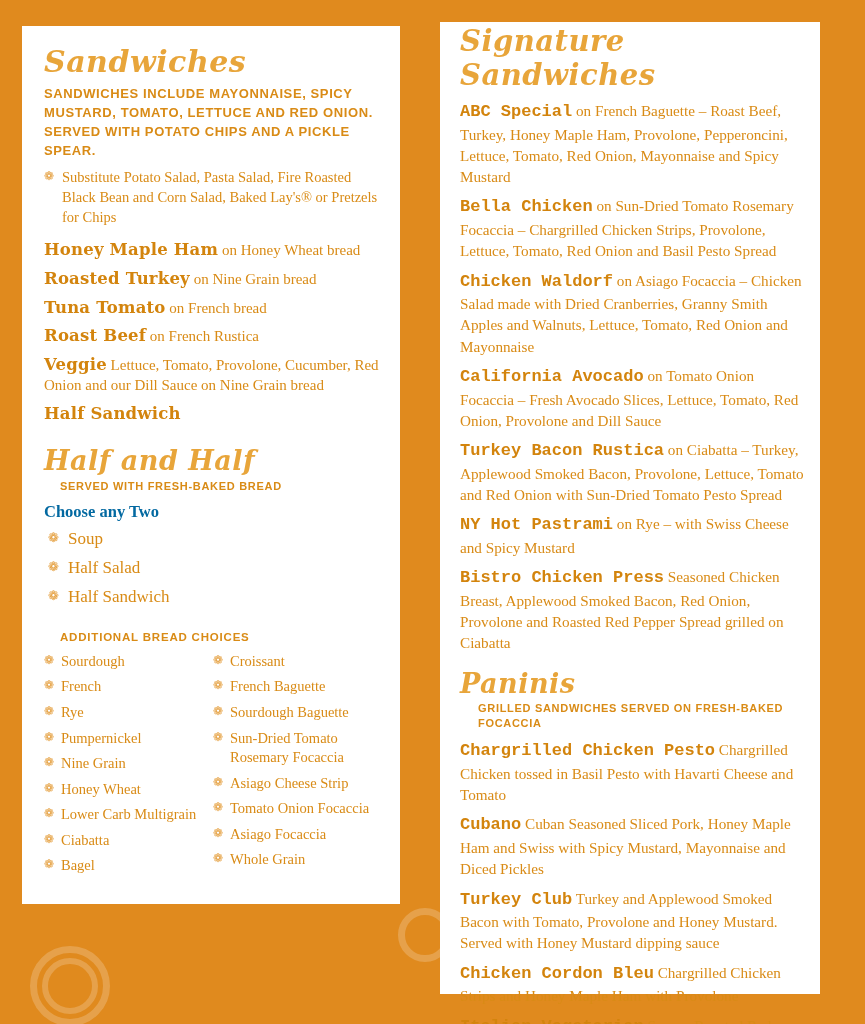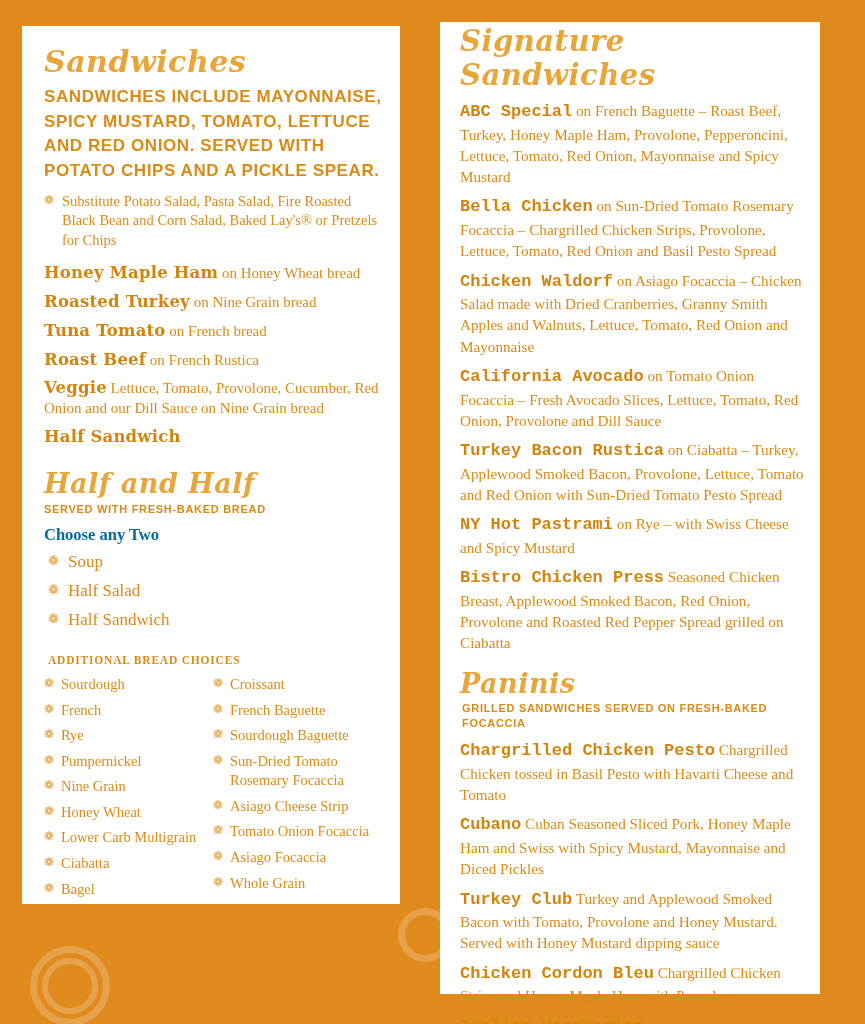--- a/index.html
+++ b/index.html
@@ -91,35 +91,35 @@
     font-style: italic;
     font-weight: bold;
     color: #e8a53a;
     font-size: 27px;
     margin: 20px 0 3px 4px;
     letter-spacing: 0.5px;
   }
   .caps-note {
     font-family: "Liberation Sans", sans-serif;
     font-weight: bold;
-    font-size: 17px;
+    font-size: 13px;
     color: #d98b16;
     letter-spacing: 0.6px;
     line-height: 1.45;
     text-transform: uppercase;
     margin: 0 0 8px 4px;
   }
   .sub-caps {
     font-family: "Liberation Sans", sans-serif;
     font-weight: bold;
     font-size: 11px;
     color: #d98b16;
     letter-spacing: 0.7px;
     text-transform: uppercase;
-    margin: 2px 0 8px 4px;
+    margin: 2px 0 8px 20px;
     line-height: 1.4;
   }
   .bullet-line {
     position: relative;
     padding-left: 18px;
     margin: 0 0 4px 4px;
     color: #d98b16;
     font-size: 14.5px;
     line-height: 1.35;
   }
@@ -157,27 +157,27 @@
   }
   .big-bullets .bullet-line {
     font-family: "Liberation Serif", serif;
     font-size: 17px;
     padding-left: 24px;
     margin-bottom: 6px;
     color: #d98b16;
   }
   .big-bullets .fleur { left: 4px; top: 1px; font-size: 13px;}
   .bread-head {
-    font-family: Liberation Serif, serif;
+    font-family: Liberation Sans, sans-serif;
     font-weight: bold;
     font-size: 11.5px;
     color: #d98b16;
     letter-spacing: 0.8px;
     text-transform: uppercase;
-    margin: 22px 0 9px 8px;
+    margin: 22px 0 9px 20px;
   }
   .bread-cols {
     display: flex;
     margin-left: 4px;
   }
   .bread-cols .bcol {
     width: 50%;
   }
   .bread-cols .bullet-line {
     font-size: 14.5px;

